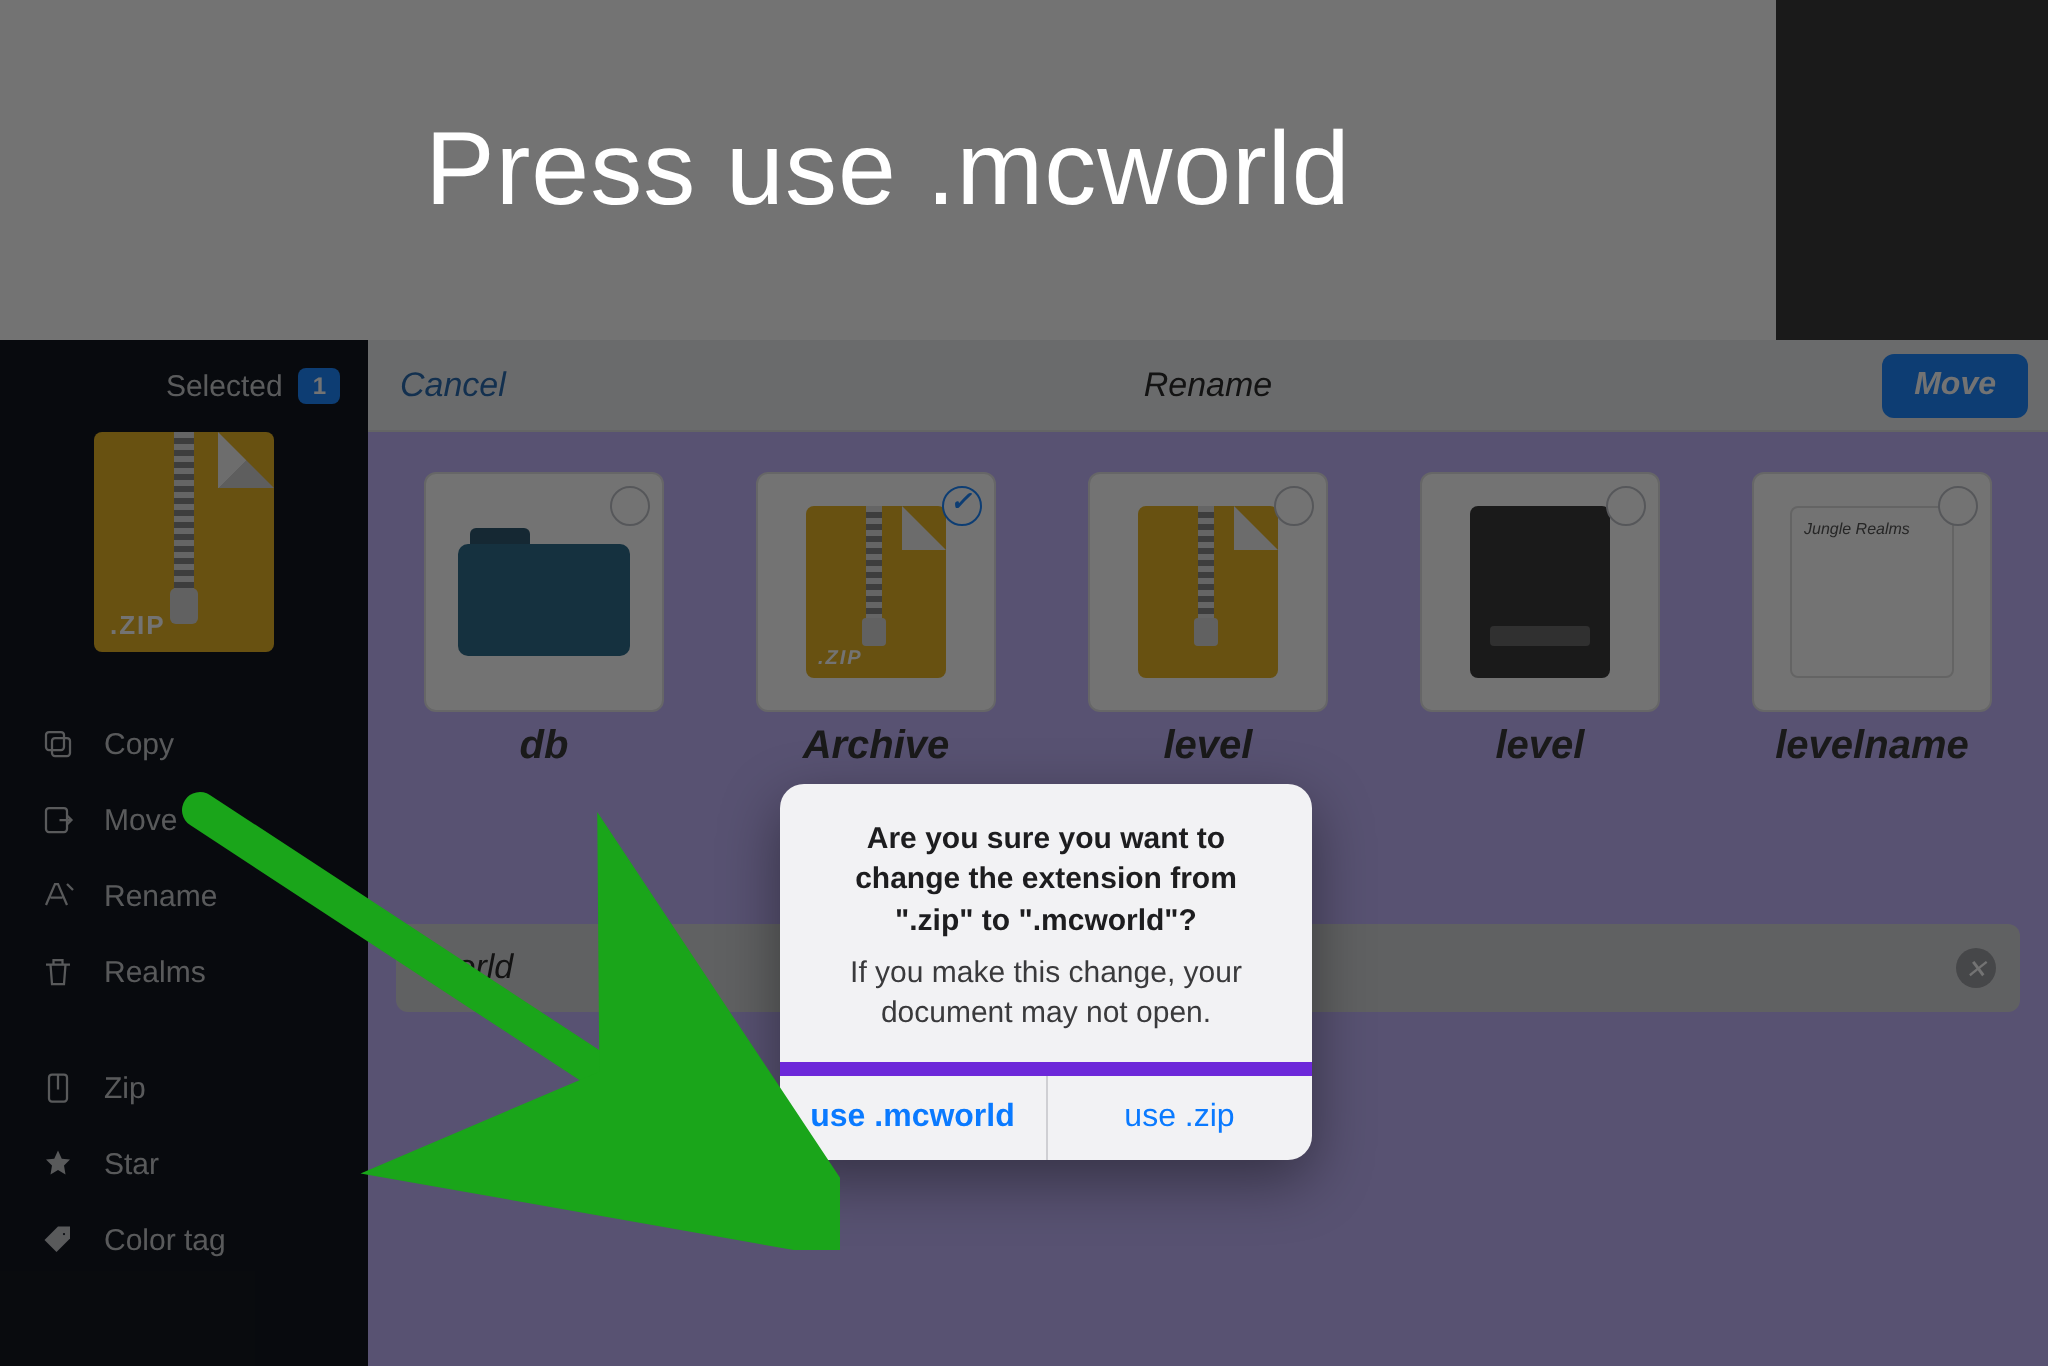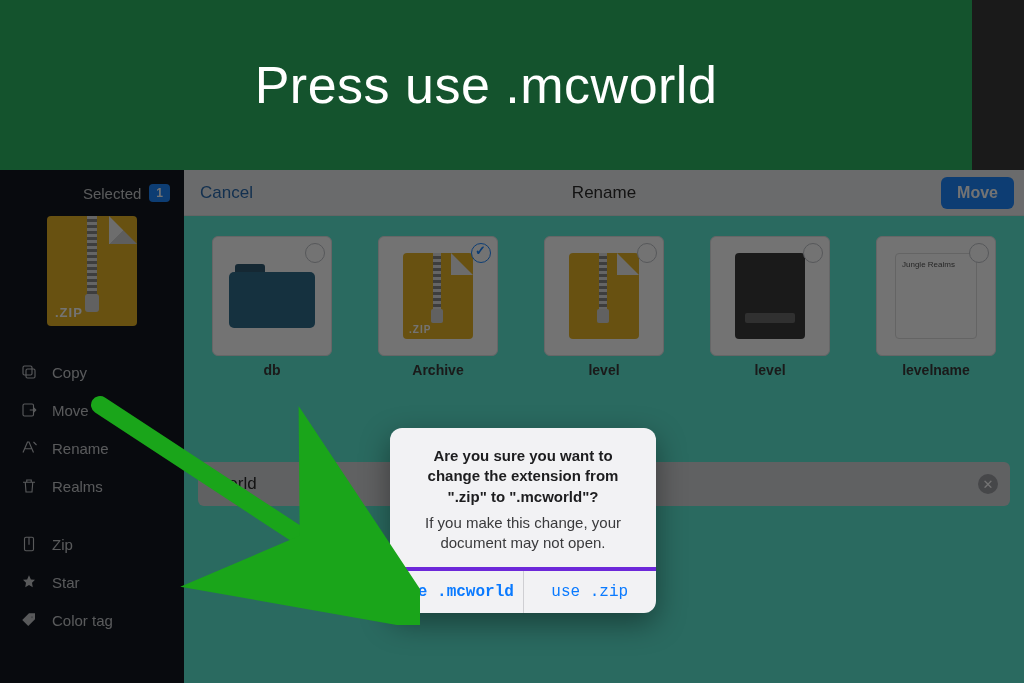--- a/index.html
+++ b/index.html
@@ -1,22 +1,22 @@
 <!DOCTYPE html>
 <html><head>
 <meta charset="utf-8">
 <style>
   * { box-sizing: border-box; margin: 0; padding: 0; }
   html, body { width: 1024px; height: 683px; overflow: hidden; font-family: -apple-system, "Helvetica Neue", Helvetica, Arial, sans-serif; }
   body { background: #1a1a1a; position: relative; }
 
   
   .banner {
-    position: absolute; top: 0; left: 0; width: 972px; height: 170px;
-    background: #14532d;
+    position: absolute; top: 0; left: 0; width: 888px; height: 170px;
+    background: #737373;
     display: flex; align-items: center; justify-content: center;
     z-index: 50;
   }
   .banner-text {
     color: #ffffff; font-size: 52px; font-weight: 200; letter-spacing: 0.5px;
   }
 
   
   .app {
     position: absolute; top: 170px; left: 0; width: 1024px; height: 513px;
@@ -81,21 +81,22 @@
     color: #c5c7cb; font-size: 15px;
     border-radius: 4px;
   }
   .side-gap { height: 18px; }
   .side-icon { width: 18px; height: 18px; flex: 0 0 18px; display:flex; align-items:center; justify-content:center; }
   .side-icon svg { width: 18px; height: 18px; stroke: #c5c7cb; fill: none; stroke-width: 1.5; }
 
   
   .main {
     flex: 1; height: 100%; position: relative;
-    background: #5eead4;
+    background: #c4b5fd;
+    font-style: italic;
   }
   .topbar {
     height: 46px; width: 100%;
     display: flex; align-items: center; justify-content: space-between;
     padding: 0 10px 0 16px;
     background: #eceef0;
     border-bottom: 1px solid rgba(0,0,0,0.06);
     font-size: 17px;
   }
   .topbar .cancel { color: #2b6cb0; }
@@ -118,21 +119,21 @@
     border-radius: 6px; position: relative; display:flex; align-items:center; justify-content:center;
   }
   .file-sel {
     position: absolute; top: 6px; right: 6px; width: 20px; height: 20px;
     border: 1.5px solid #bfc2c8; border-radius: 50%; background: #fff;
   }
   .file-sel.checked { border-color:#1e88ff; }
   .file-sel.checked::after{
     content:"✓"; color:#1e88ff; font-size:13px; position:absolute; left:3px; top:-1px; font-weight:700;
   }
-  .file-name { font-size: 14px; color: #3a3a3a; font-weight: 600; text-align: right; }
+  .file-name { font-size: 20px; color: #3a3a3a; font-weight: 600; text-align: right; }
   .file-sub { font-size: 11px; color: #b7b9bd; letter-spacing: .5px; }
 
   
   .folder-ic{ width:86px; height:64px; position:relative;}
   .folder-ic .tab{position:absolute;left:6px;top:0;width:30px;height:12px;background:#2f5a72;border-radius:3px 3px 0 0;}
   .folder-ic .body{position:absolute;left:0;top:8px;width:86px;height:56px;background:#2f6d8d;border-radius:5px;}
 
   
   .zip-sm{ width:70px; height:86px; position:relative;}
   .zip-sm .zb{position:absolute;inset:0;background:#e6b427;border-radius:4px;}
@@ -163,26 +164,25 @@
   .arrow-svg{
     position:absolute; left:90px; top:395px; z-index:60; pointer-events:none;
   }
 
   
   .alert{
     position:absolute; left:390px; top:392px; width:266px;
     background:#f2f2f4; border-radius:12px; z-index:55;
     box-shadow:0 10px 30px rgba(0,0,0,0.4);
     overflow:hidden;
-    margin-top:36px;
   }
   .alert-body{ padding:18px 18px 14px 18px; text-align:center; }
   .alert-title{ font-size:15px; font-weight:700; color:#1d1d1f; line-height:1.35; margin-bottom:6px;}
   .alert-sub{ font-size:15px; color:#3a3a3c; line-height:1.35;}
-  .alert-btns{ display:flex; border-top:4px solid #6d28d9;font-family:Liberation Mono, monospace;}
+  .alert-btns{ display:flex; border-top:7px solid #6d28d9;}
   .alert-btn{
     flex:1; text-align:center; padding:12px 4px; color:#0a7aff; font-size:16px;
   }
   .alert-btn + .alert-btn{ border-left:1px solid #cfcfd3;}
   .alert-btn.bold{ font-weight:600;}
 
 </style>
 </head>
 <body>
 

